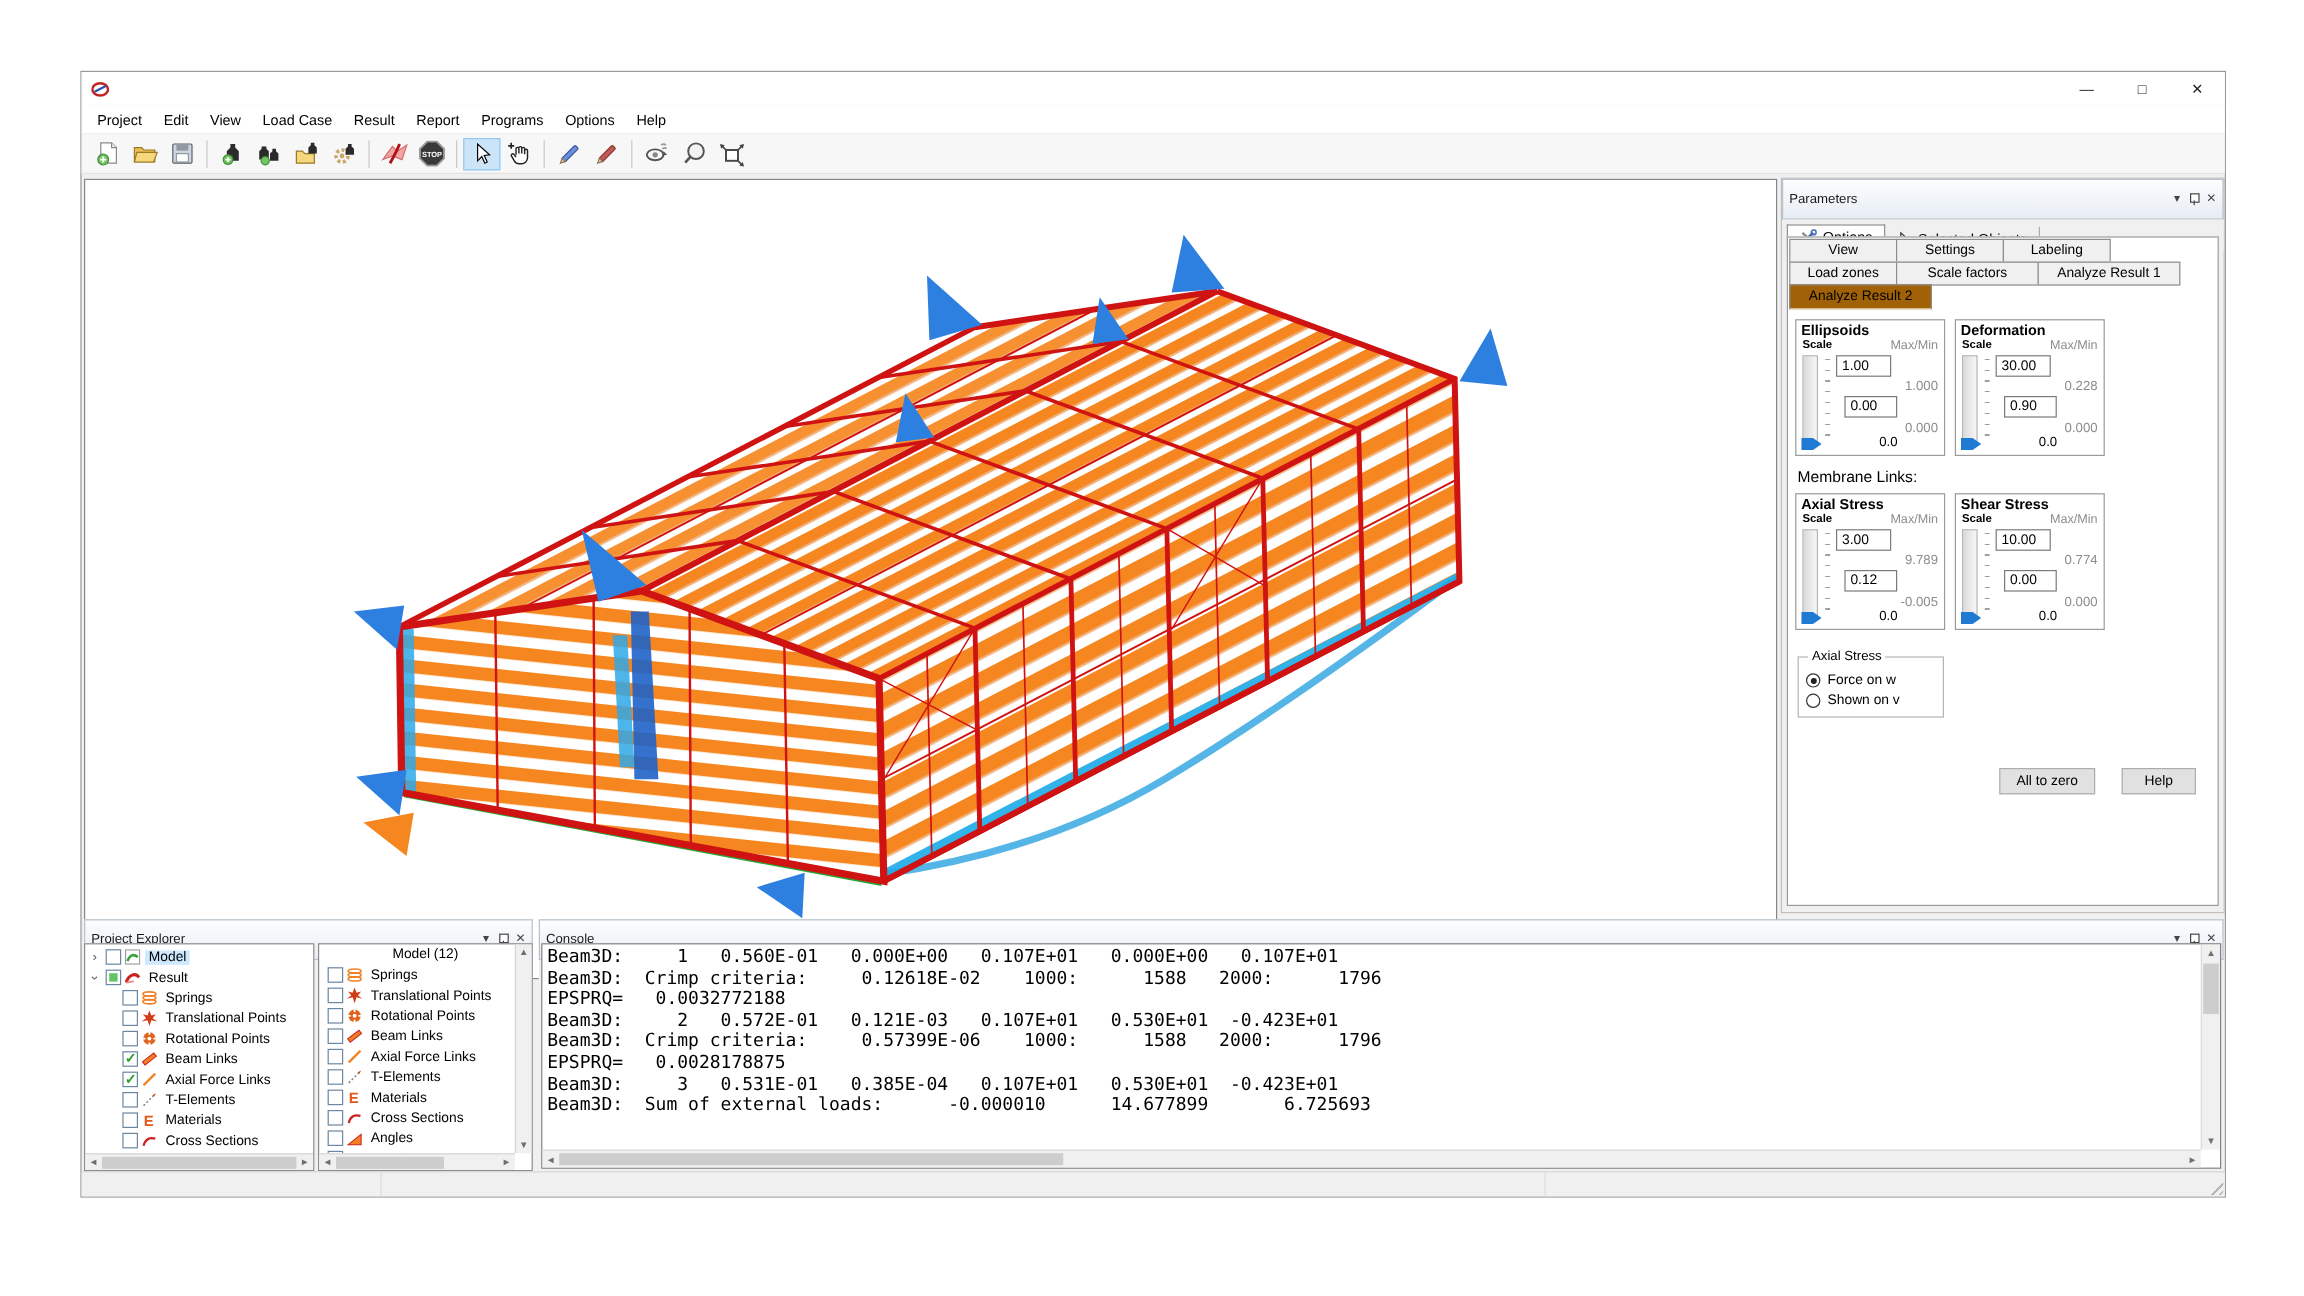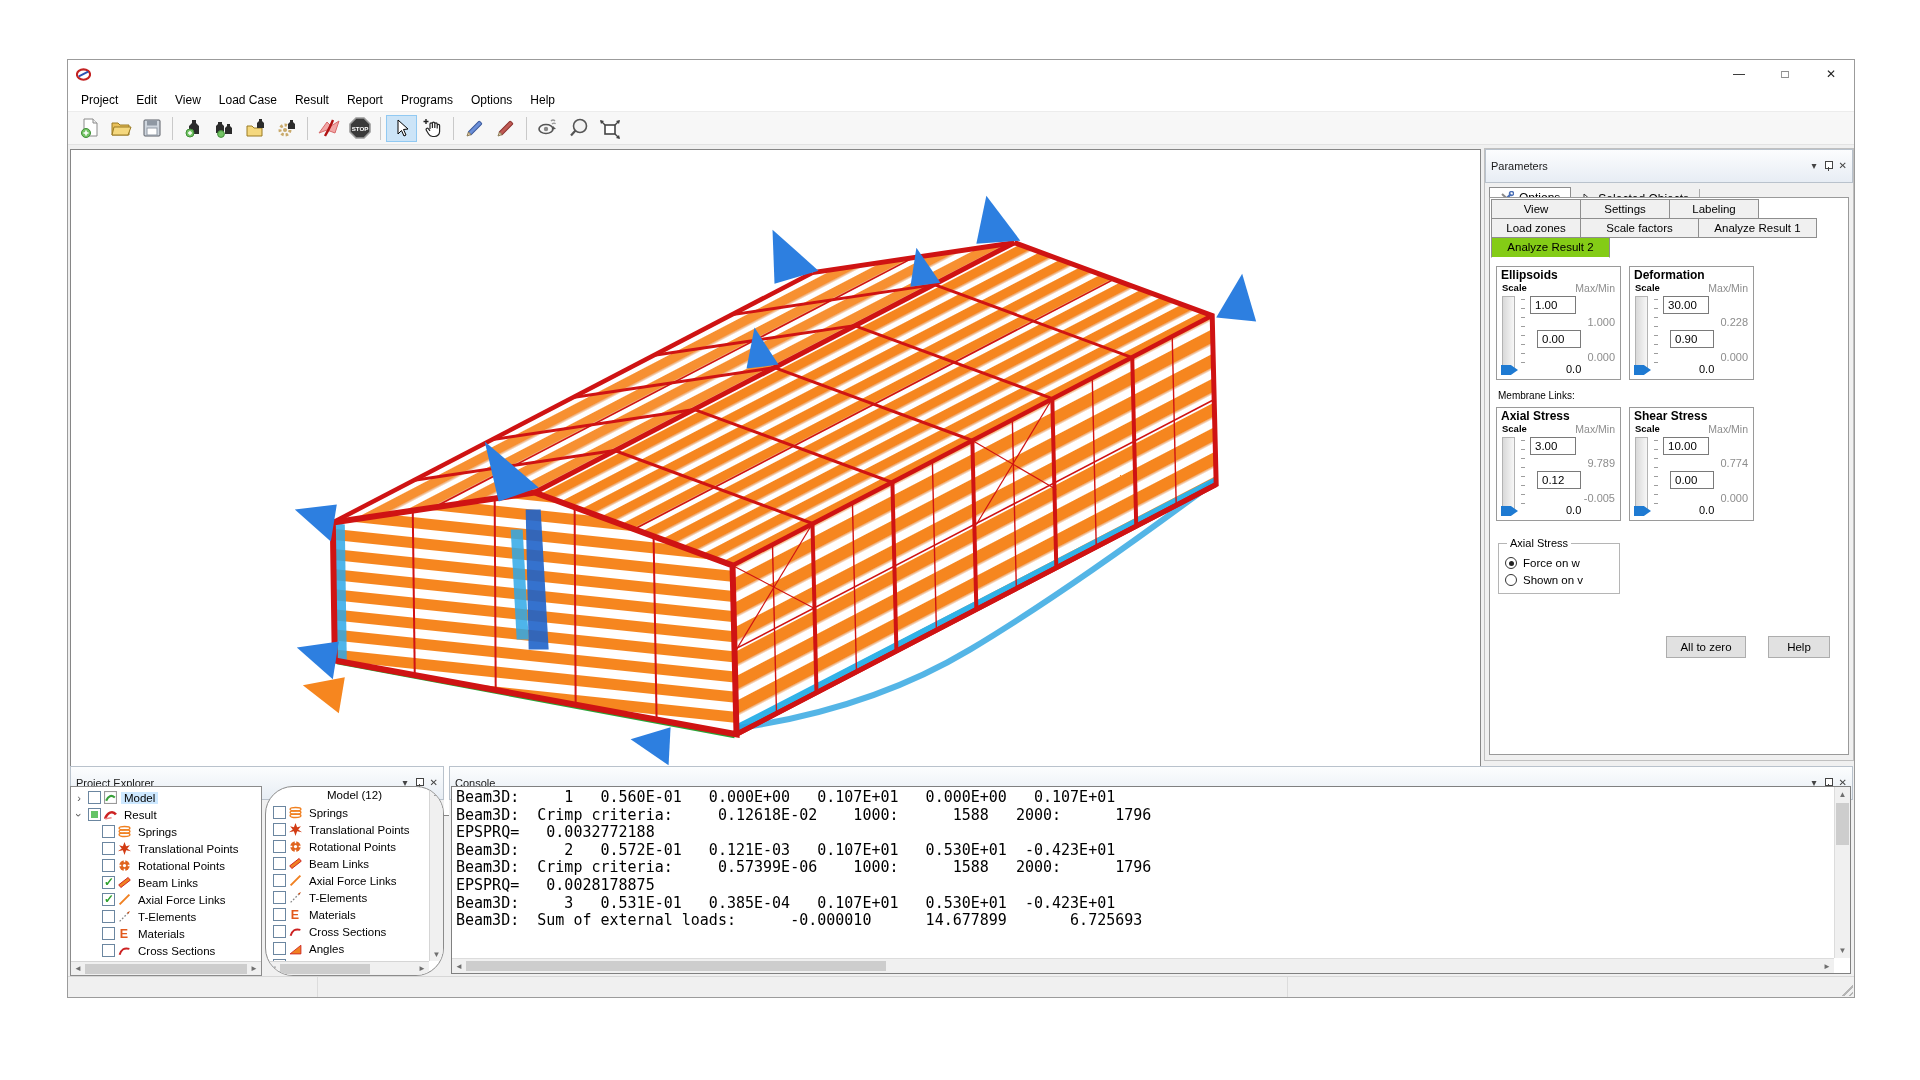--- a/index.html
+++ b/index.html
@@ -39,54 +39,54 @@
   .params-panel { position:absolute; left:1416px; top:88px; width:370px; height:613px; background:#f0f0f0; border:1px solid #c0c0c0; }
   .ptabs { display:flex; align-items:flex-end; height:26px; padding-left:4px; background:#f0f0f0; }
   .ptab { display:flex; align-items:center; gap:5px; padding:3px 10px; font-size:12px; }
   .ptab.selected { background:#fff; border:1px solid #8e8e8e; border-bottom-color:#fff; box-shadow:inset 0 1px 0 #fff; }
   .ptab.flat { border-right:1px solid #aaa; }
   .params-content { position:absolute; left:4px; top:48px; right:4px; bottom:5px; background:#fff; border:1px solid #9a9a9a; }
   .subtabs { display:flex; flex-wrap:wrap; padding:2px 2px 0 2px; }
   .subtab { height:20px; line-height:18px; text-align:center; font-size:11.5px; background:#f0f0f0; border:1px solid #8e8e8e; margin:-1px 0 0 -1px; flex:0 0 auto; }
   .subtab.r1 { width:90px; }
   .subtab.r2 { width:119px; }
-  .subtab.active { background:#84cc16; border-bottom-color:#fff; height:21px; position:relative; z-index:2; }
+  .subtab.active { background:#a16207; border-bottom-color:#fff; height:21px; position:relative; z-index:2; }
   .pgroups { padding:8px 6px 0 6px; }
   .sgrow { display:flex; gap:8px; }
   .sgroup { width:125px; height:114px; border:1px solid #9a9a9a; position:relative; background:#fff; }
   .sg-title { font-weight:bold; font-size:12px; padding:1px 0 0 4px; }
   .sg-head { display:flex; justify-content:space-between; padding:0 5px; }
   .sg-scale { font-weight:bold; font-size:9.5px; }
   .sg-maxmin { font-size:10.5px; color:#8d8d8d; }
   .sg-body { position:relative; height:82px; }
   .track { position:absolute; left:5px; top:2px; width:13px; height:74px; border:1px solid #b3b3b3; background:linear-gradient(90deg,#d9d9d9,#f7f7f7); }
   .thumb { position:absolute; left:4px; bottom:1px; width:17px; height:10px; background:#1e7ad2; clip-path:polygon(0 0,58% 0,100% 50%,58% 100%,0 100%); }
   .ticks { position:absolute; left:24px; top:5px; width:4px; height:66px; background:repeating-linear-gradient(180deg,#9d9d9d 0 1px,transparent 1px 9px); }
   .sg-input { position:absolute; left:33px; top:2px; width:46px; height:18px; border:1px solid #7a7a7a; font:11.5px "Liberation Sans",sans-serif; padding-left:4px; background:#fff; }
   .sg-input.low { top:36px; left:40px; width:44px; }
   .sg-val { position:absolute; right:5px; font-size:11px; color:#8d8d8d; }
   .sg-val.hi { top:22px; }
   .sg-val.lo { top:57px; }
   .sg-zero { position:absolute; left:33px; bottom:1px; font-size:11px;margin-left:36px; }
-  .membrane-label { font-size:10px; padding:10px 0 6px 2px; }
+  .membrane-label { font-size:13px; padding:10px 0 6px 2px; }
   .axial-fieldset { margin:16px 0 0 2px; width:122px; border:1px solid #b5b5b5; padding:3px 6px 7px 6px; }
   .axial-fieldset legend { font-size:11px; padding:0 3px; margin-left:2px; }
   .radio-row { display:flex; align-items:center; gap:6px; margin-top:5px; font-size:11.5px; }
   .radio { width:12px; height:12px; border:1px solid #333; border-radius:50%; position:relative; background:#fff; flex:0 0 auto; }
   .radio.checked::after { content:""; position:absolute; left:2.5px; top:2.5px; width:5px; height:5px; border-radius:50%; background:#222; }
   .pbuttons { display:flex; justify-content:flex-end; gap:22px; margin:42px 12px 0 0; }
   .btn { height:22px; background:#e1e1e1; border:1px solid #adadad; font-size:11.5px; padding:0 10px; display:flex; align-items:center; justify-content:center; }
   .btn.w80 { width:80px; } .btn.w62 { width:62px; }
 
   
   .pe-panel { position:absolute; left:2px; top:706px; width:374px; height:210px; background:#f0f0f0; }
   .pe-body { position:absolute; left:0; top:20px; right:0; bottom:0; display:flex; gap:3px; }
   .pane { background:#fff; border:1px solid #8b8b8b; position:relative; overflow:hidden; }
   .tree-pane { width:192px; }
-  .list-pane { width:179px;border-radius:28px; }
+  .list-pane { width:179px; }
   .tree { padding:2px 0 0 2px; }
   .tree-row { height:17px; display:flex; align-items:center; font-size:11.5px; white-space:nowrap; }
   .tr-ind { flex:0 0 auto; }
   .expander { width:12px; text-align:center; color:#555; font-size:11px; flex:0 0 auto; }
   .expander.open { transform:rotate(90deg); }
   .cb { width:13px; height:13px; border:1px solid #6b86a0; background:#fff; margin:0 3px; position:relative; flex:0 0 auto; }
   .cb.checked::after { content:"✓"; position:absolute; left:1px; top:-2px; color:#2ea12e; font-weight:bold; font-size:12px; }
   .cb.partial::after { content:""; position:absolute; left:2px; top:2px; right:2px; bottom:2px; background:#66c466; }
   .ticon { width:13px; height:13px; margin-right:4px; flex:0 0 auto; }
   .tlabel { padding:0 3px; }

